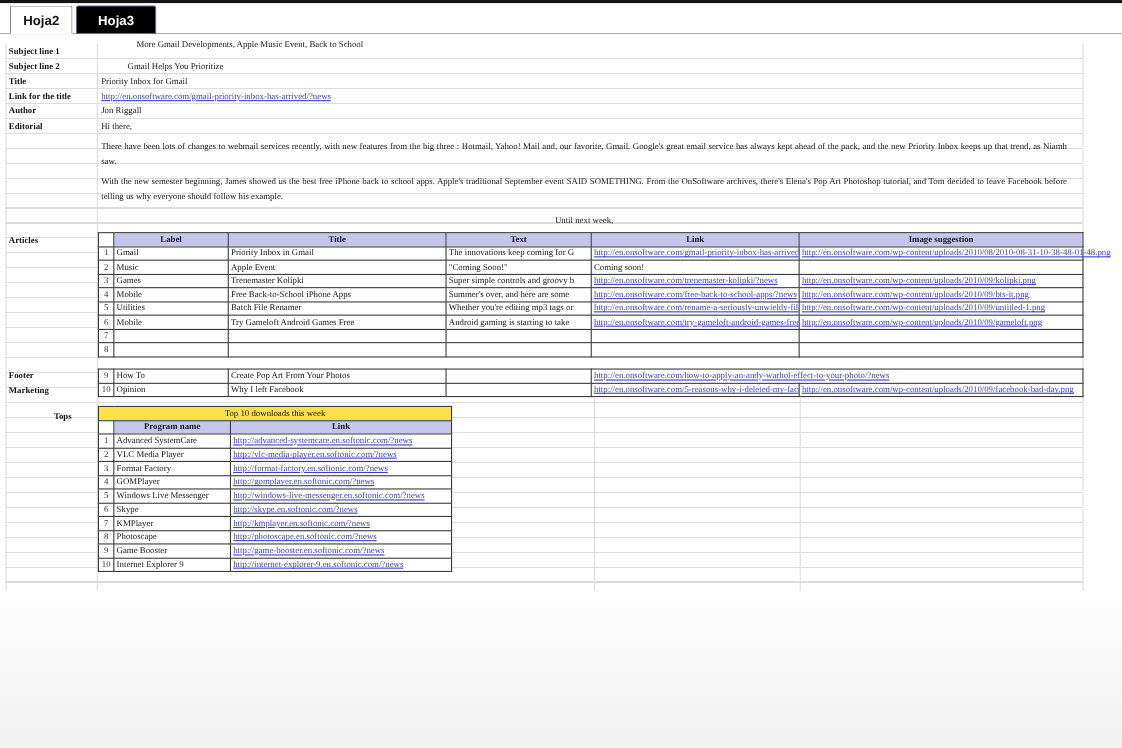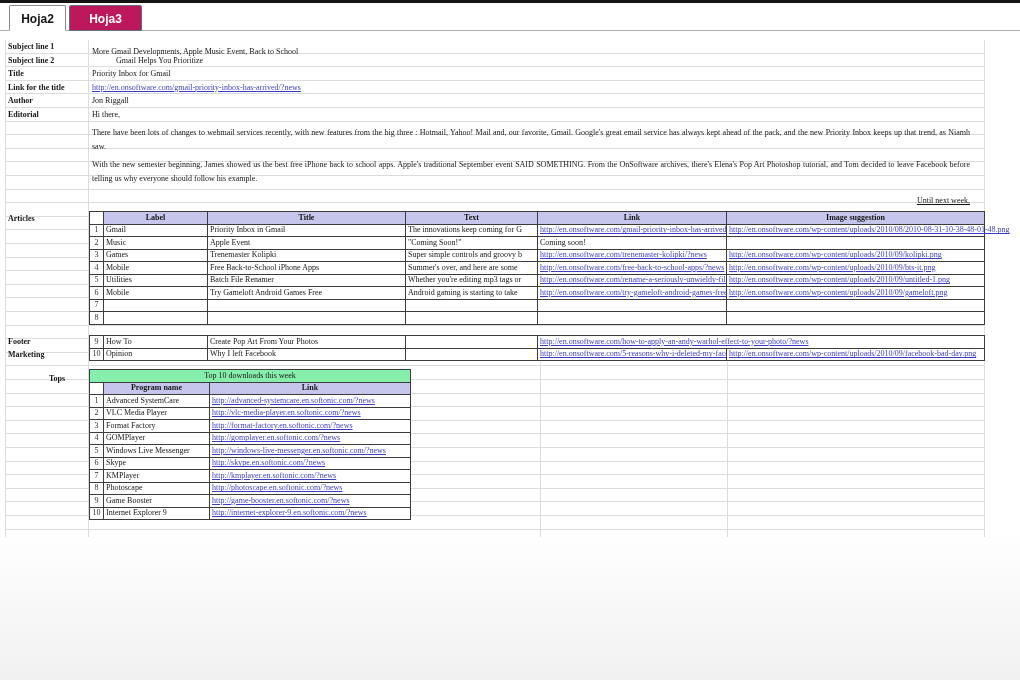--- a/index.html
+++ b/index.html
@@ -10,21 +10,21 @@
     font-family:"Liberation Serif","DejaVu Serif",serif; color:#161616;
   }
   .topstrip { position:absolute; left:0; top:0; width:1020px; height:3px; background:#141414; }
   .tabbar {
     position:absolute; left:0; top:3px; width:1020px; height:28px; background:#fff;
     border-bottom:1px solid #adadad; font-family:"Liberation Sans","DejaVu Sans",sans-serif;
   }
   .tab { position:absolute; top:2px; height:26px; line-height:26px; text-align:center;
          font-weight:bold; font-size:12px; border-radius:2px 2px 0 0; cursor:pointer; }
   .tab-active { left:9px; width:57px; background:#fff; border:1px solid #8a8a8a; border-bottom:1px solid #fff; color:#141414; z-index:2; }
-  .tab-inactive { left:69px; width:73px; background:#be185d; border:1px solid #60708b; color:#fff; }
+  .tab-inactive { left:69px; width:73px; background:#000000; border:1px solid #60708b; color:#fff; }
 
   .sheet { position:absolute; left:0; top:31px; width:1020px; height:617px; font-size:8px; }
   .grid { position:absolute; left:5px; top:9px; width:979px; height:497px;
           background:repeating-linear-gradient(180deg, rgba(0,0,0,0) 0px, rgba(0,0,0,0) 12.6px, #dcdcdc 12.6px, #dcdcdc 13.6px); }
   .vl { position:absolute; width:1px; background:#dcdcdc; }
 
   .mlabel { position:absolute; left:8px; width:78px; height:13.6px; line-height:13.6px;
             font-weight:bold; white-space:nowrap; overflow:hidden; }
   .mvalue { position:absolute; left:92px; height:13.6px; line-height:13.6px; white-space:nowrap; }
   .seclabel { position:absolute; left:8px; width:78px; height:13.6px; line-height:13.6px;
@@ -33,21 +33,21 @@
   .lnktext { color:#3e3ec4; text-decoration:underline; cursor:pointer; }
 
   table { position:absolute; border-collapse:collapse; background:#fff; table-layout:fixed; }
   td, th { border:1px solid #3c3c3c; height:12.5px; line-height:10px; padding:0 2px;
            font-size:8px; overflow:hidden; white-space:nowrap; font-weight:normal; text-align:left; }
   th.hdr { background:#c6c6ec; font-weight:bold; text-align:center; }
   th.corner { background:#fff; }
   td.c-num { text-align:center; color:#333; }
   td.lnk { color:#3e3ec4; text-decoration:underline; cursor:pointer; }
   td.spill { overflow:visible; }
-  th.tops-title { background:#86efac; text-align:center; font-weight:normal; }
+  th.tops-title { background:#fde047; text-align:center; font-weight:normal; }
 </style>
 </head>
 <body>
 
 <div class="screen">
   <div class="topstrip"></div>
 
   <div class="tabbar">
     <div class="tab tab-active">Hoja2</div>
     <div class="tab tab-inactive">Hoja3</div>
@@ -55,40 +55,40 @@
 
   <div class="sheet">
     <div class="grid"></div>
     <div class="vl" style="left:5px;top:9px;height:497px;"></div>
     <div class="vl" style="left:88px;top:9px;height:497px;"></div>
     <div class="vl" style="left:984px;top:9px;height:497px;"></div>
     <div class="vl" style="left:540px;top:331px;height:175px;"></div>
     <div class="vl" style="left:727px;top:331px;height:175px;"></div>
 
     <div class="mlabel" style="top:9px;">Subject line 1</div>
-    <div class="mvalue" style="top:14px;">More Gmail Developments, Apple Music Event, Back to School</div>
+    <div class="mvalue" style="top:3px;margin-left:32px;">More Gmail Developments, Apple Music Event, Back to School</div>
 
     <div class="mlabel" style="top:22.6px;">Subject line 2</div>
     <div class="mvalue" style="top:22.6px;margin-left:24px;">Gmail Helps You Prioritize</div>
 
     <div class="mlabel" style="top:36.2px;">Title</div>
     <div class="mvalue" style="top:36.2px;">Priority Inbox for Gmail</div>
 
     <div class="mlabel" style="top:49.8px;">Link for the title</div>
     <div class="mvalue lnktext" style="top:49.8px;">http://en.onsoftware.com/gmail-priority-inbox-has-arrived/?news</div>
 
     <div class="mlabel" style="top:63.4px;">Author</div>
     <div class="mvalue" style="top:63.4px;">Jon Riggall</div>
 
     <div class="mlabel" style="top:77px;">Editorial</div>
     <div class="mvalue" style="top:77px;">Hi there,</div>
 
     <div class="para" style="top:95px;font-family:Liberation Serif, serif;">There have been lots of changes to webmail services recently, with new features from the big three : Hotmail, Yahoo! Mail and, our favorite, Gmail. Google's great email service has always kept ahead of the pack, and the new Priority Inbox keeps up that trend, as Niamh saw.</div>
     <div class="para" style="top:127px;">With the new semester beginning, James showed us the best free iPhone back to school apps. Apple's traditional September event SAID SOMETHING. From the OnSoftware archives, there's Elena's Pop Art Photoshop tutorial, and Tom decided to leave Facebook before telling us why everyone should follow his example.</div>
-    <div class="para" style="top:163px;text-align:right;text-decoration:underline;">Until next week,</div>
+    <div class="para" style="top:163px;text-align:center;">Until next week,</div>
 
     <div class="seclabel" style="top:181px;">Articles</div>
     <div class="seclabel" style="top:304px;">Footer</div>
     <div class="seclabel" style="top:317px;">Marketing</div>
 
     <table style="left:89px;top:180px;width:896px;">
       <colgroup>
           <col style="width:14px">
           <col style="width:104px">
           <col style="width:198px">

